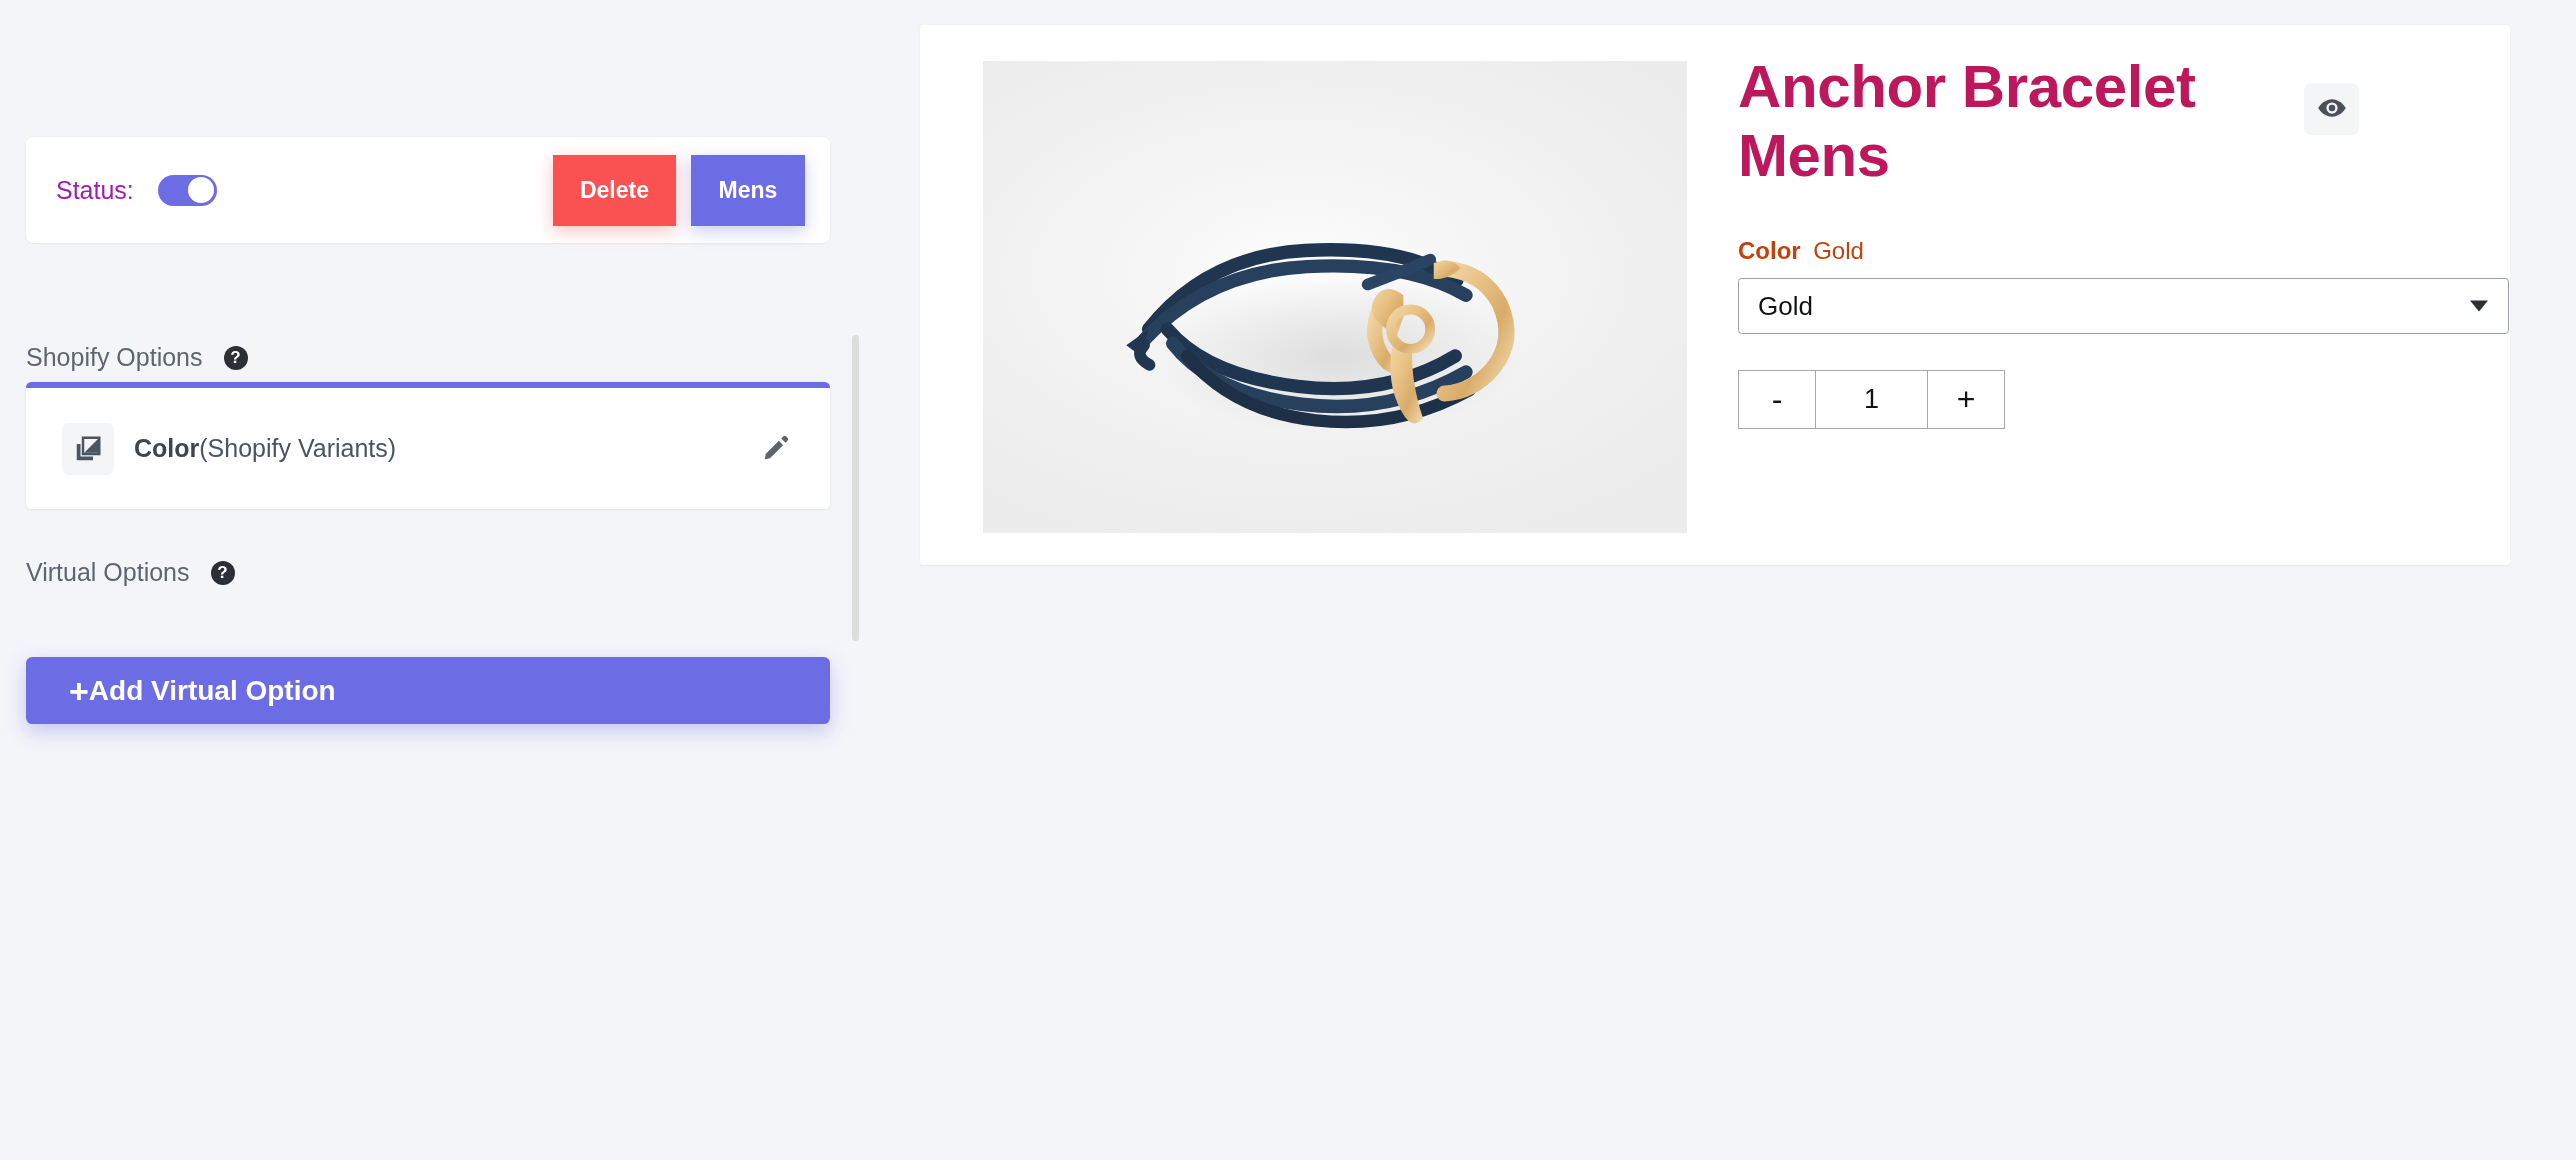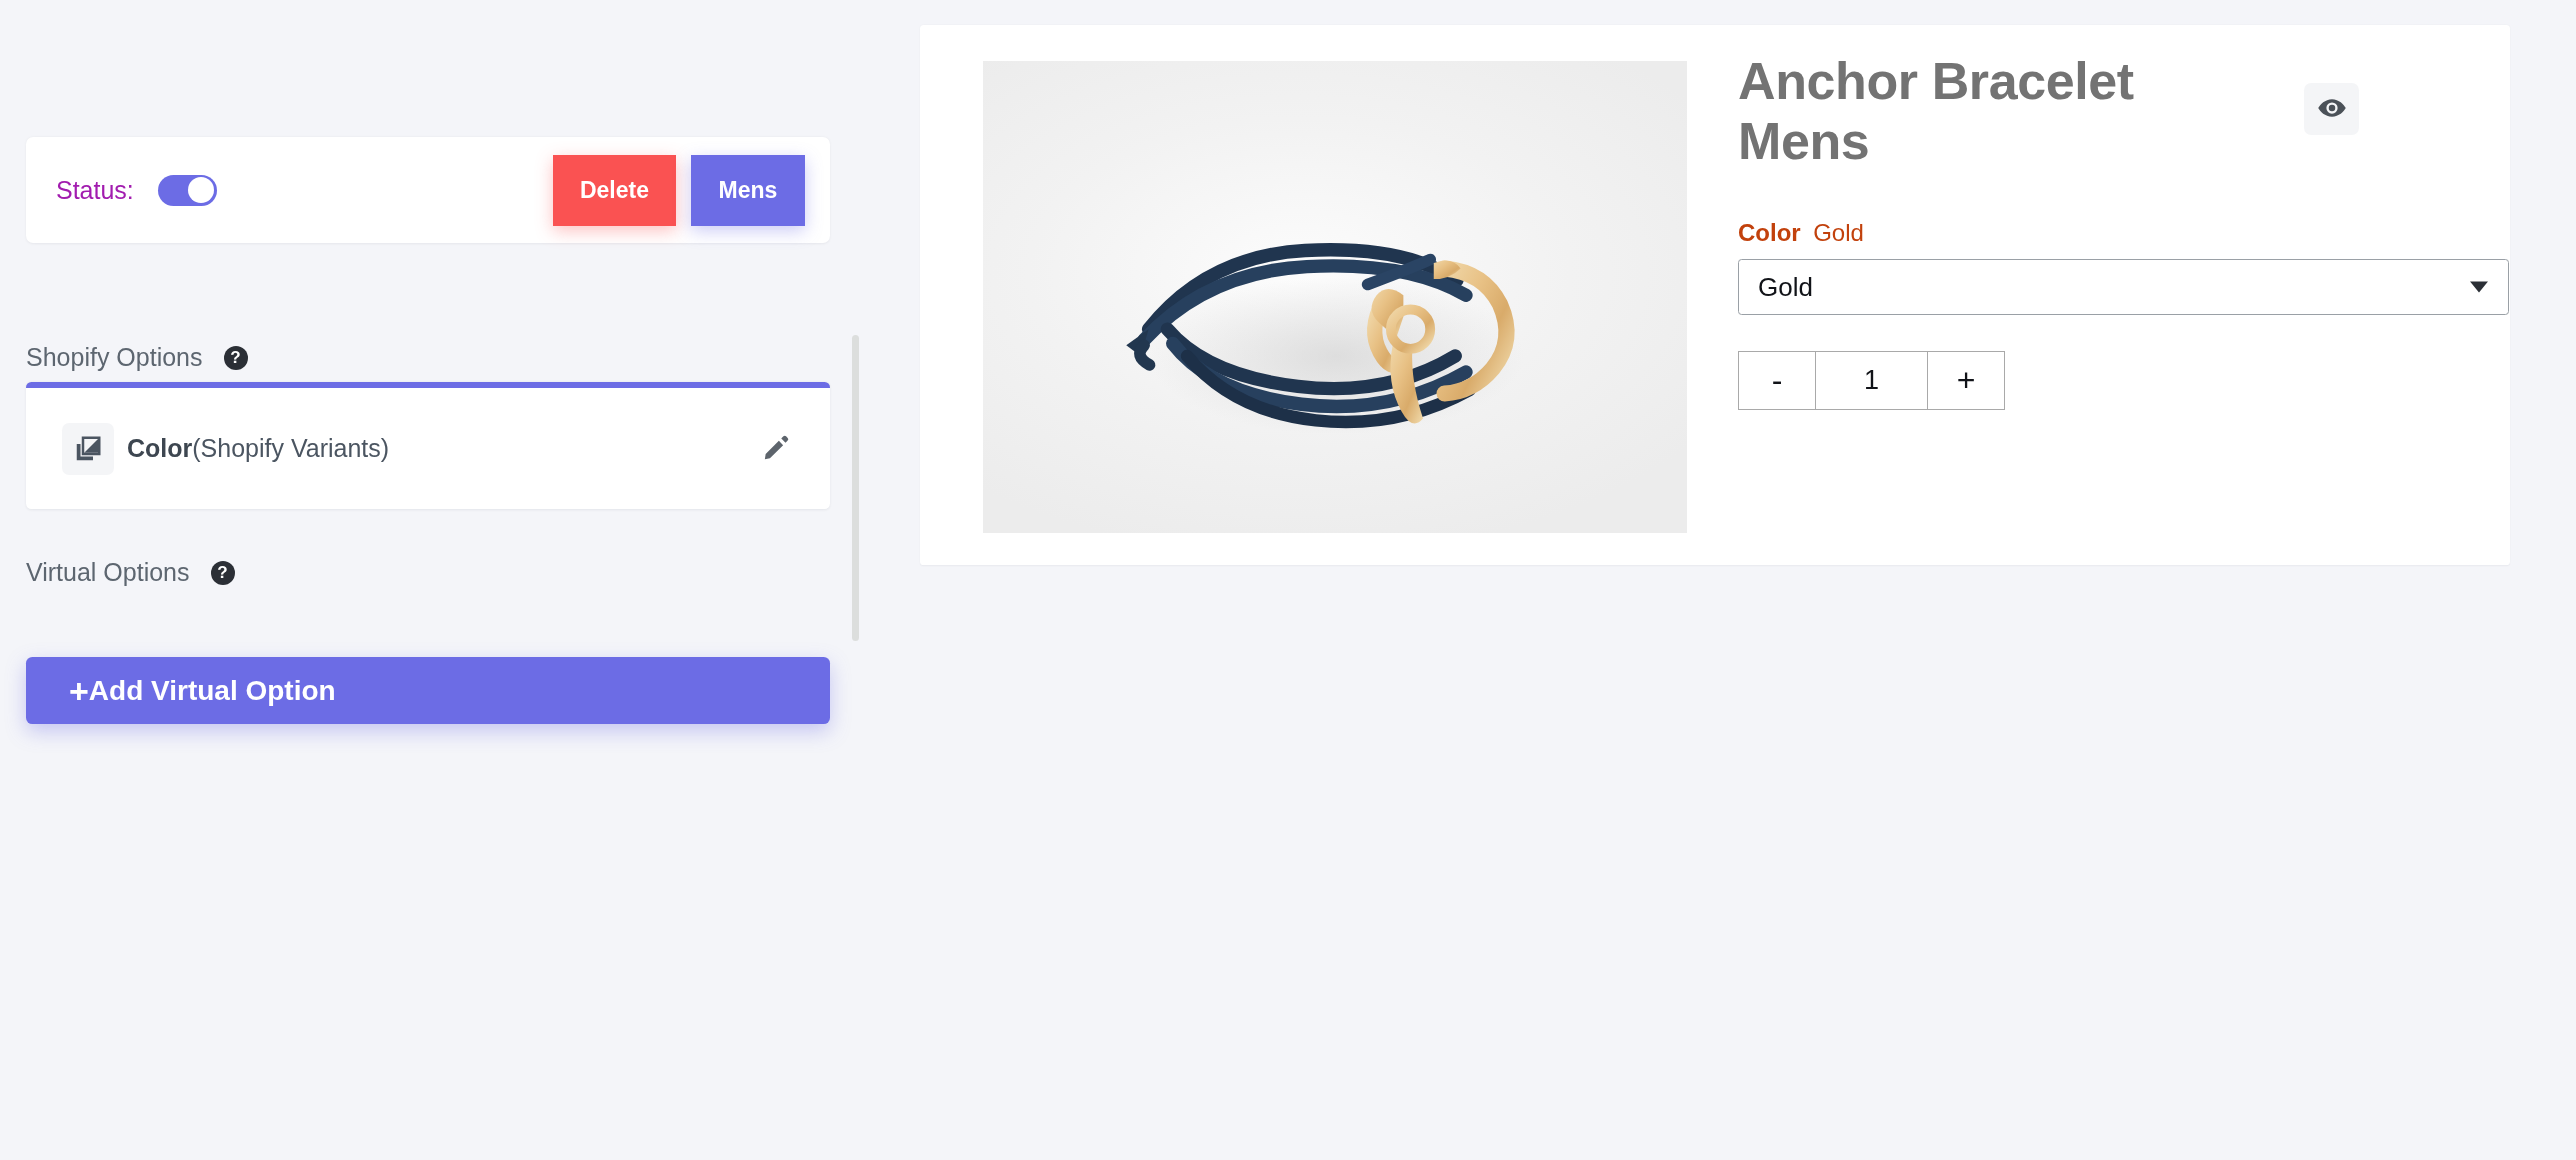--- a/index.html
+++ b/index.html
@@ -178,21 +178,21 @@
     width: 52px;
     height: 52px;
     border-radius: 7.2px;
     background: #f4f5f7;
     display: flex;
     align-items: center;
     justify-content: center;
     flex: 0 0 auto;
   }
   .opt-text {
-    margin-left: 13px;
+    margin-left: 20px;
     font-size: 25px;
     color: #4b5561;
     white-space: nowrap;
   }
   .opt-text b { color: #3d4650; }
   .opt-spacer { flex: 1 1 auto; }
   .edit-btn {
     background: none;
     border: none;
     cursor: pointer;
@@ -268,23 +268,23 @@
   }
   .product-photo svg { display: block; width: 100%; height: 100%; }
 
   .product-info {
     position: absolute;
     left: 818px;
     top: 27px;
     width: 733px;
   }
   .product-title {
-    font-size: 52px;
+    font-size: 60px;
     font-weight: bold;
-    color: #737373;
+    color: #be185d;
     line-height: 1.15;
     width: 483px;
     letter-spacing: -0.4px;
   }
   .eye-btn {
     position: absolute;
     left: 566px;
     top: 31px;
     width: 55px;
     height: 52px;

